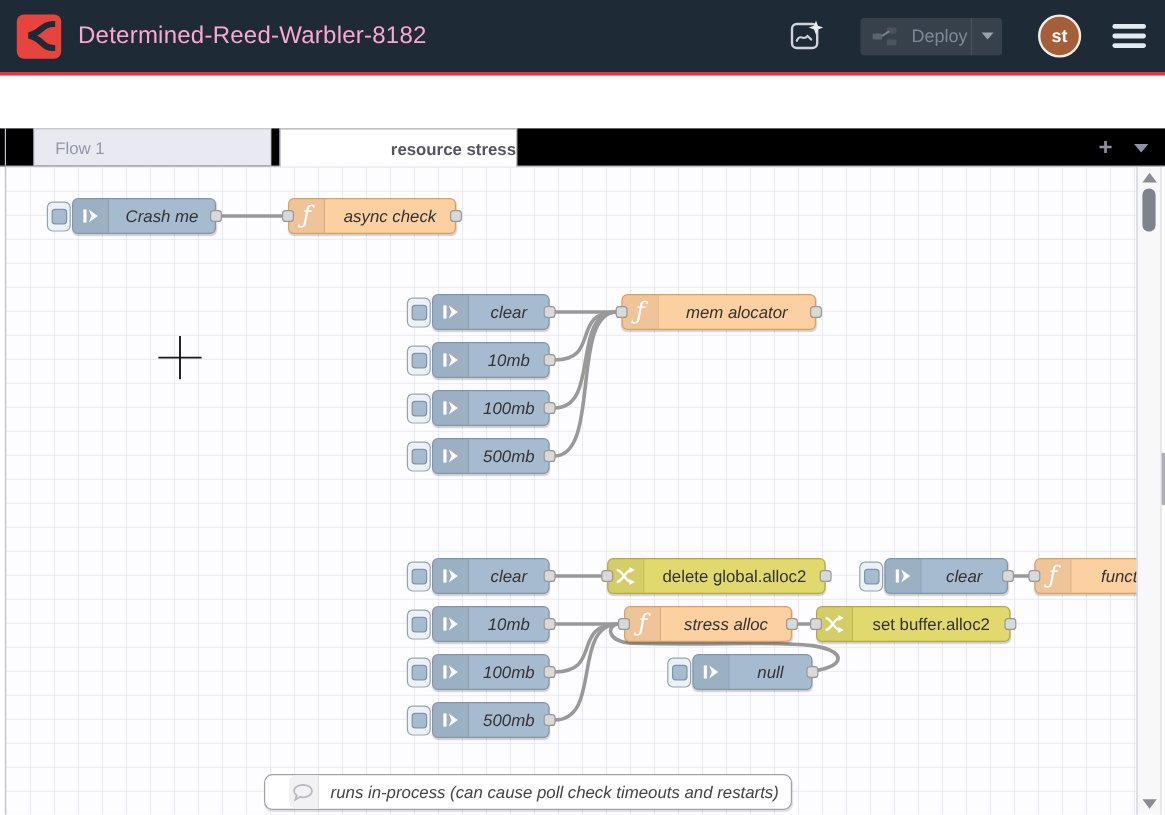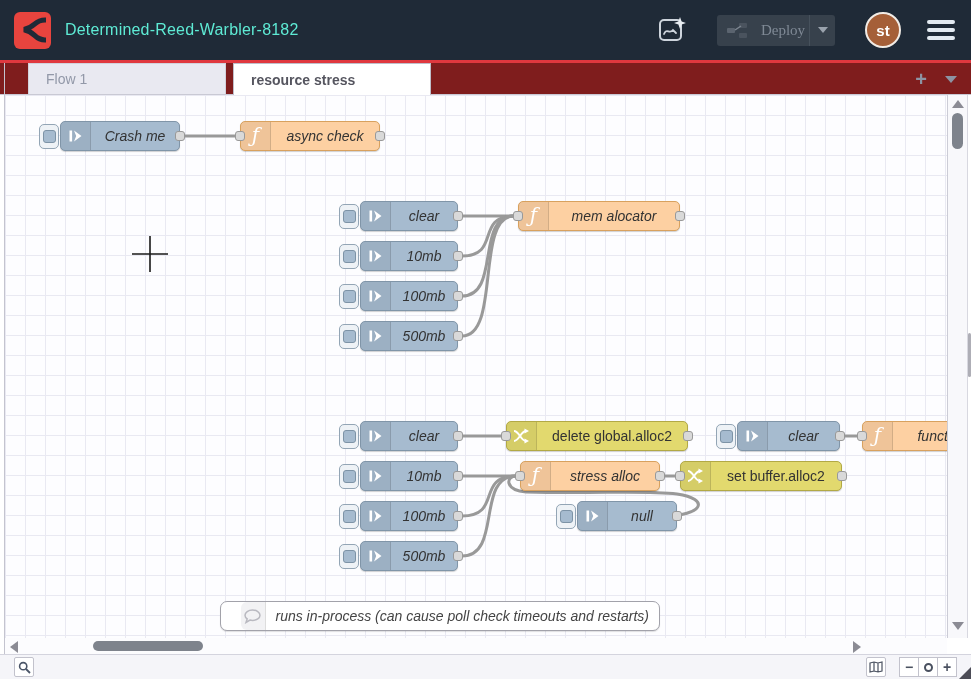--- a/index.html
+++ b/index.html
@@ -3,39 +3,39 @@
 <meta charset="utf-8">
 <style>
   * { margin:0; padding:0; box-sizing:border-box; }
   html,body { width:971px; height:679px; overflow:hidden; }
   body { font-family:"Liberation Sans", sans-serif; }
   .app { position:relative; width:971px; height:679px; background:#fff; overflow:hidden; }
 
   
   .header { height:60px; background:var(--header-bg,#1f2a37); display:flex; align-items:center; padding:0 14px; }
   .logo { width:37px; height:37px; border-radius:6px; background:var(--logo-red,#e8443e); display:flex; align-items:center; justify-content:center; flex:0 0 auto; }
-  .app-title { color:#5eead4; font-size:16px; margin-left:14px; letter-spacing:0.2px; }
+  .app-title { color:#f9a8d4; font-size:20px; margin-left:14px; letter-spacing:0.2px; }
   .header-spacer { flex:1; }
   .ai-btn { width:34px; height:34px; display:flex; align-items:center; justify-content:center; margin-right:28px; cursor:pointer; }
   .deploy-btn { height:31px; width:118px; background:#37414c; border-radius:3px; display:flex; align-items:center; color:#7f8995; font-size:15px; margin-right:30px; }
   .deploy-icon { margin:0 8px 0 10px; }
-  .deploy-label { flex:1; text-align:center;font-family:Liberation Serif, serif; }
+  .deploy-label { flex:1; text-align:center; }
   .deploy-caret { width:26px; border-left:1px solid #46515c; align-self:stretch; display:flex; align-items:center; justify-content:center; }
   .caret-down { width:0; height:0; border-left:5px solid transparent; border-right:5px solid transparent; border-top:6px solid #9aa3ad; }
   .avatar { width:36px; height:36px; border-radius:50%; background:#a55f38; border:2px solid #f2ece6; color:#fff; font-size:15px; font-weight:bold; display:flex; align-items:center; justify-content:center; margin-right:24px; }
   .hamburger { display:flex; flex-direction:column; gap:4px; cursor:pointer; padding:4px 2px; }
   .hamburger span { display:block; width:28px; height:4px; border-radius:2px; background:#e3eaf1; }
   .red-line { height:3px; background:var(--accent-red,#e0383f); }
 
   
-  .tabbar { height:32px; background:#7f1d1d; display:flex; align-items:flex-end; border-bottom:1px solid #c9c9d4; position:relative; }
+  .tabbar { height:32px; background:#000000; display:flex; align-items:flex-end; border-bottom:1px solid #c9c9d4; position:relative;margin-top:44px; }
   .tab-left-gutter { width:5px; align-self:stretch; border-right:1px solid #c4c4cf; }
   .tab-gap0 { width:23px; }
   .tab { height:31px; width:198px; display:flex; align-items:center; padding-left:17px; font-size:14px; border:1px solid #d2d2dc; border-bottom:none; background:#e9e9f1; color:#9298a8; position:relative; cursor:pointer; }
-  .tab + .tab { margin-left:7px; }
+  .tab + .tab { margin-left:7px;justify-content:flex-end; }
   .tab.active { background:#fff; border-color:#bfbfca; color:#55555f; font-weight:bold; height:32px; margin-bottom:-1px; z-index:2; }
   .tab-controls { position:absolute; right:14px; top:0; height:32px; display:flex; align-items:center; gap:18px; }
   .tab-add { color:#8d93a3; font-size:20px; font-weight:bold; cursor:pointer; line-height:1; }
   .tab-menu { width:0; height:0; border-left:6px solid transparent; border-right:6px solid transparent; border-top:7px solid #8d93a3; cursor:pointer; }
 
   
   .workspace { display:flex; height:543px; }
   .left-strip { width:5px; border-right:1px solid #c4c4cf; background:#fff; }
   .canvas { position:relative; width:942px; height:543px; overflow:hidden; background:var(--canvas-bg,#fdfdff);
     background-image:linear-gradient(var(--grid-line,#e9e9f2) 1px, transparent 1px),

